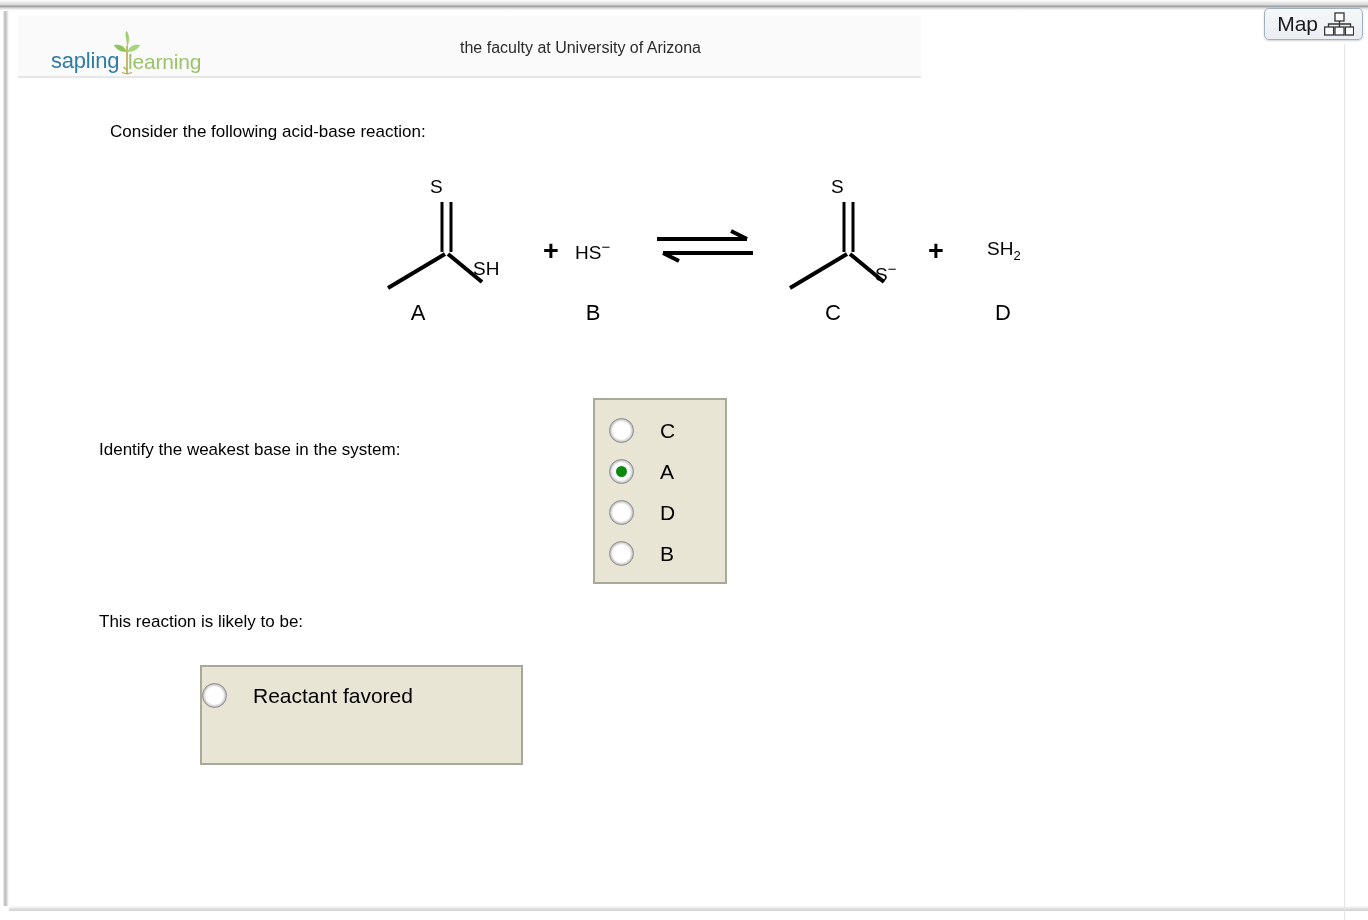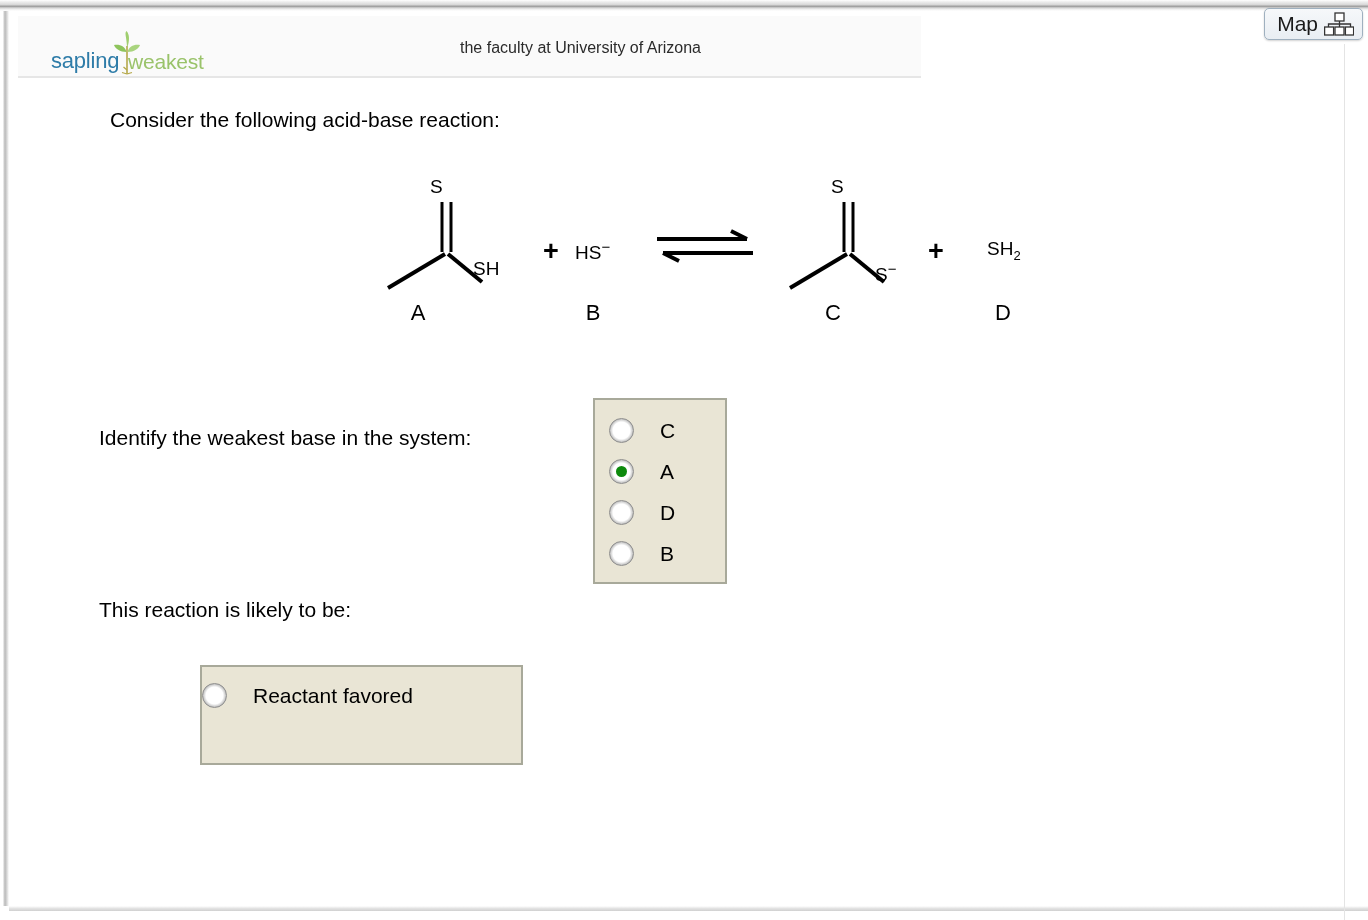--- a/index.html
+++ b/index.html
@@ -128,24 +128,25 @@
   }
   #map-label {
     font-size: 21px;
     color: #1a1a1a;
     font-family: "Liberation Sans", sans-serif;
   }
 
   
   .q-text {
     position: absolute;
-    font-size: 21px;
+    font-size: 17px;
     color: #000000;
     font-family: "Liberation Sans", sans-serif;
     white-space: nowrap;
+    margin-top: 14px;
   }
   #prompt-main  { left: 110px; top: 108px; }
   #prompt-base  { left: 99px;  top: 426px; }
   #prompt-favor { left: 99px;  top: 598px; text-align: center; }
 
   
   #reaction-scheme {
     position: absolute;
     left: 360px; top: 160px;
     width: 700px; height: 180px;
@@ -240,21 +241,21 @@
 <div id="header-band">
   <div id="logo-wrap">
     <span id="logo-sapling">sapling</span>
     <svg id="logo-plant" viewBox="0 0 32 46">
       <path d="M16 44 L16 16" stroke="#b5a84a" stroke-width="1.6" fill="none"></path>
       <path d="M16 44 L11 42.5 M16 44 L21 42.5 M16 40 L12.5 37" stroke="#b5a84a" stroke-width="1.3" fill="none"></path>
       <path d="M16 18 C16 8, 13 3, 15.5 1 C18.5 4, 19 11, 16 18 Z" fill="#9fce6e"></path>
       <path d="M15.5 22 C9 22, 4 18.5, 3 15 C9 14, 14 16.5, 15.5 22 Z" fill="#8ec45c"></path>
       <path d="M16.5 22 C23 22, 28 18.5, 29 15 C23 14, 18 16.5, 16.5 22 Z" fill="#a9d47e"></path>
     </svg>
-    <span id="logo-learning">weakest</span>
+    <span id="logo-learning">learning</span>
   </div>
 
   <div id="attribution">
     <span id="attrib-line2">the faculty at University of Arizona</span>
   </div>
 </div>
 
 <div id="map-button">
   <span id="map-label">Map</span>
   <svg width="30" height="24" viewBox="0 0 30 24">

